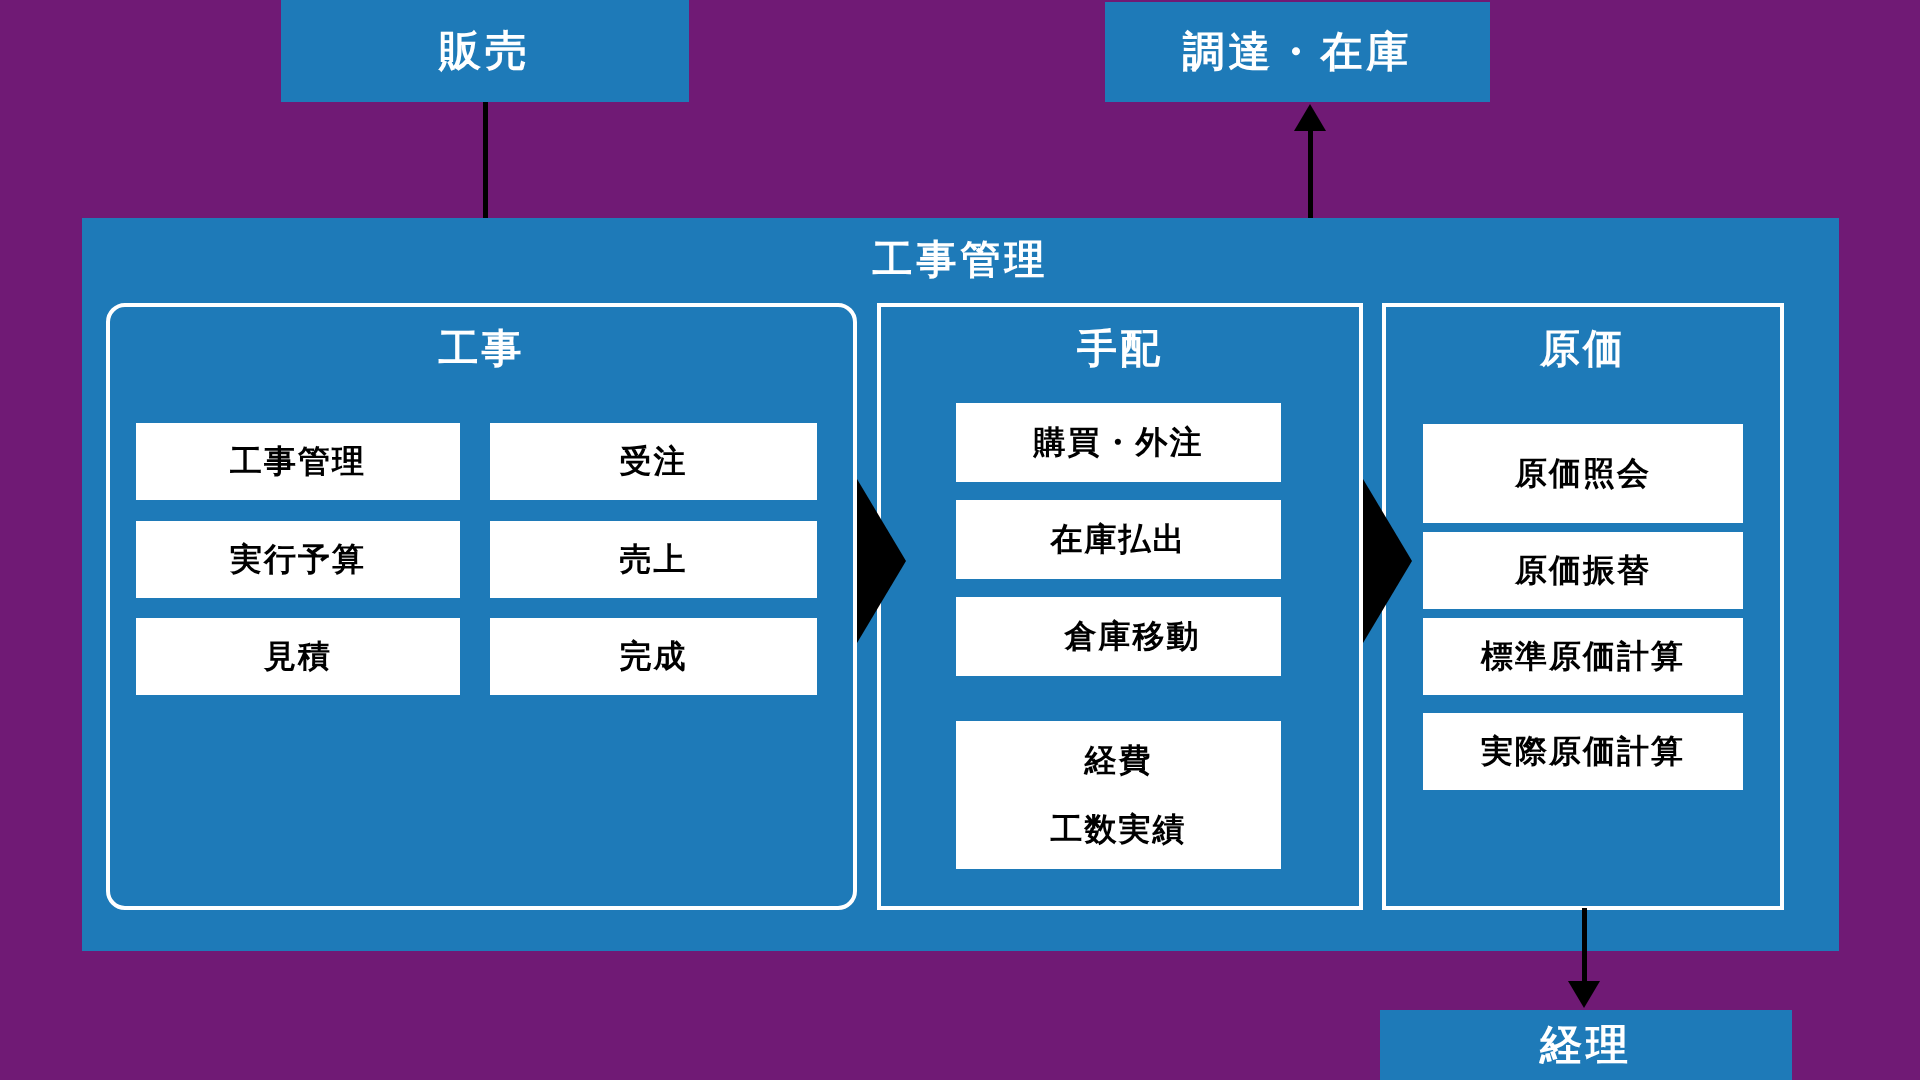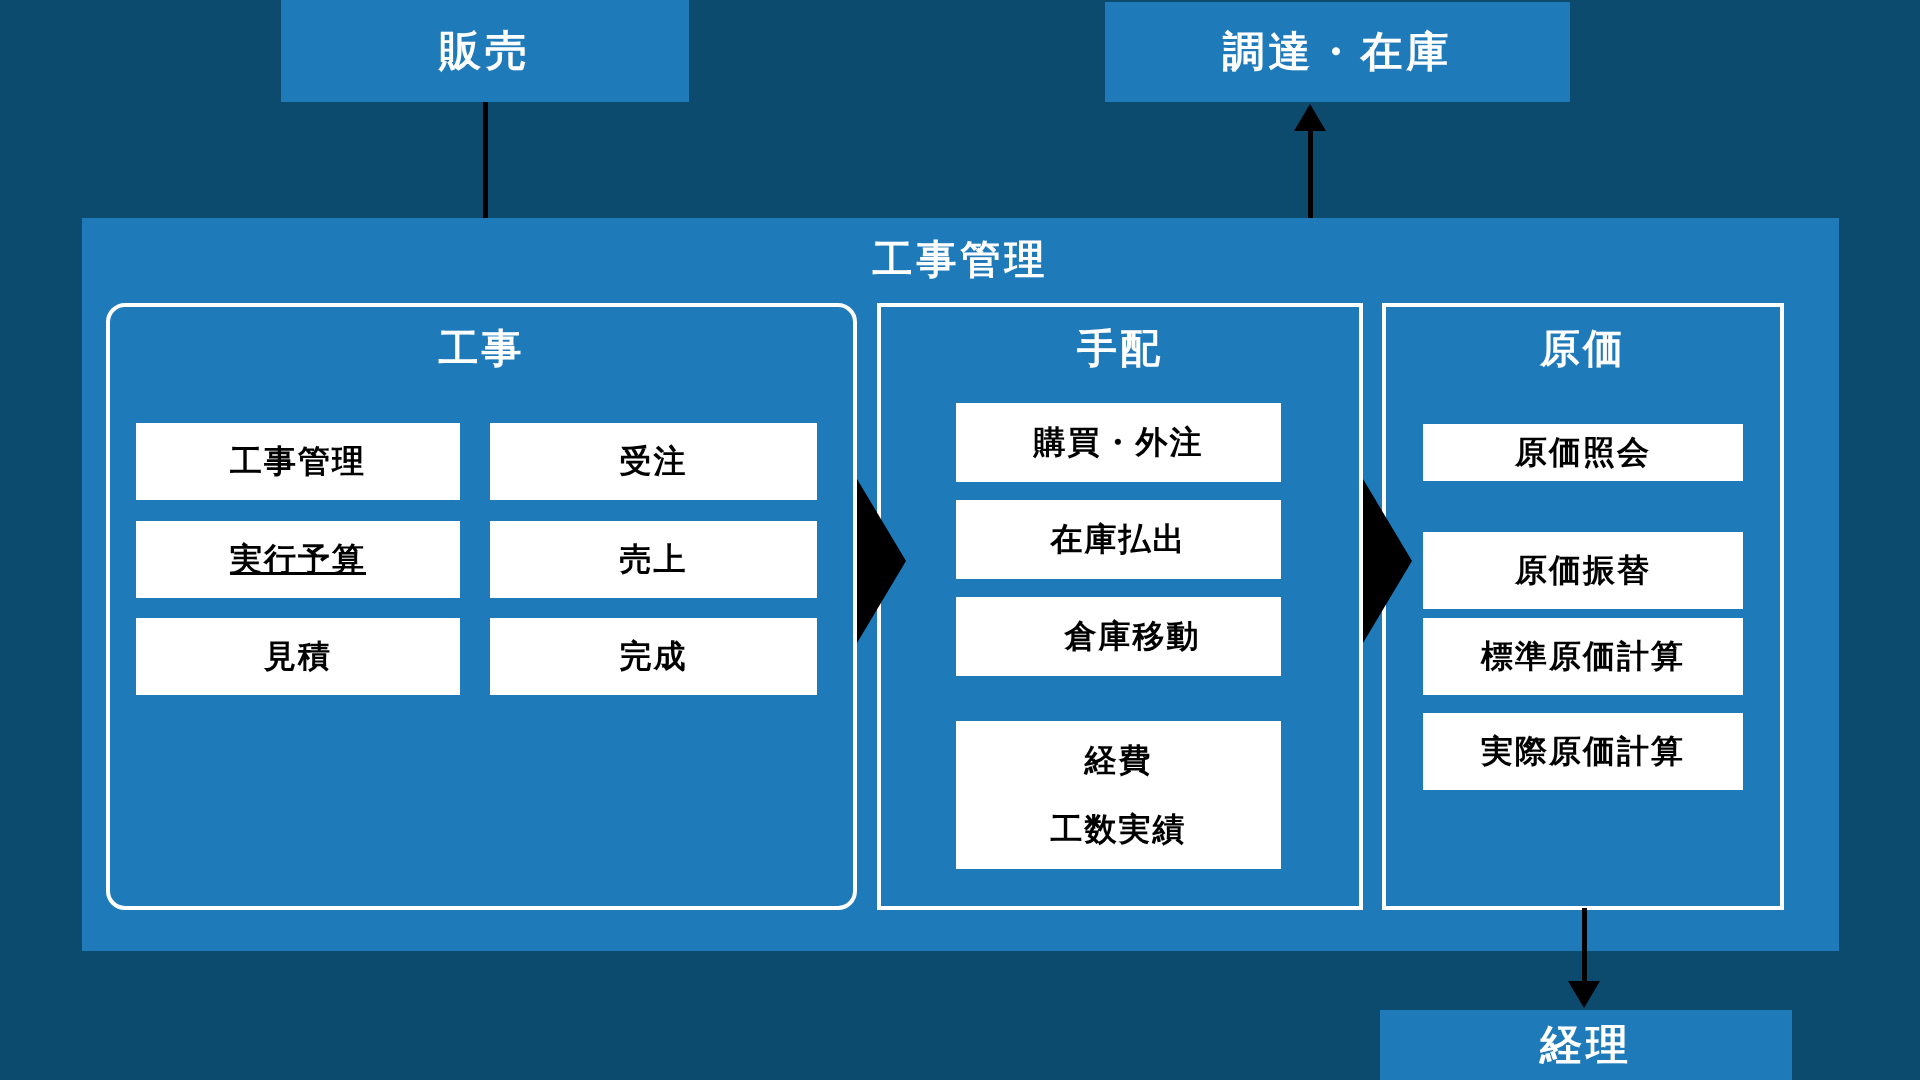--- a/index.html
+++ b/index.html
@@ -1,18 +1,18 @@
 <!DOCTYPE html>
 <html><head>
 <meta charset="utf-8">
 <style>
   html,body{margin:0;padding:0;background:#ffffff;}
   #canvas{
     position:relative;width:1920px;height:1080px;overflow:hidden;
-    background:#0c4a6e;
+    background:#701a75;
     font-family:"Liberation Sans","DejaVu Sans",sans-serif;
     font-weight:bold;
   }
   .abs{position:absolute;box-sizing:border-box;}
   .bluebox{
     background:var(--blue);color:#ffffff;
     display:flex;align-items:center;justify-content:center;
     font-size:42px;letter-spacing:4px;
   }
   .container-title{
@@ -50,21 +50,21 @@
 </style>
 </head>
 <body>
 
 <div id="canvas" style="--blue:#1E7AB8;">
 
   <div class="abs bluebox" style="left:281px;top:0;width:408px;height:102px;">
     <span>販売</span>
   </div>
 
-  <div class="abs bluebox" style="left:1105px;top:2px;width:465px;height:100px;">
+  <div class="abs bluebox" style="left:1105px;top:2px;width:385px;height:100px;">
     <span>調達・在庫</span>
   </div>
 
   <div class="abs vline" style="left:483px;top:102px;height:175px;"></div>
   <div class="abs arrowhead-down" style="left:469px;top:276px;"></div>
 
   <div class="abs arrowhead-up" style="left:1294px;top:104px;"></div>
   <div class="abs vline" style="left:1308px;top:130px;height:176px;"></div>
 
   <div class="abs" style="left:82px;top:218px;width:1757px;height:733px;background:var(--blue);">
@@ -73,21 +73,21 @@
 
   <div class="abs section" style="left:106px;top:303px;width:751px;height:607px;border-radius:19px;">
     <div class="section-title">工事</div>
   </div>
   <div class="abs item" style="left:136px;top:423px;width:324px;height:77px;">
     <span>工事管理</span>
   </div>
   <div class="abs item" style="left:490px;top:423px;width:327px;height:77px;">
     <span>受注</span>
   </div>
-  <div class="abs item" style="left:136px;top:521px;width:324px;height:77px;text-decoration:underline;">
+  <div class="abs item" style="left:136px;top:521px;width:324px;height:77px;">
     <span>実行予算</span>
   </div>
   <div class="abs item" style="left:490px;top:521px;width:327px;height:77px;">
     <span>売上</span>
   </div>
   <div class="abs item" style="left:136px;top:618px;width:324px;height:77px;">
     <span>見積</span>
   </div>
   <div class="abs item" style="left:490px;top:618px;width:327px;height:77px;font-family:Liberation Mono, monospace;">
     <span>完成</span>
@@ -108,21 +108,21 @@
   <div class="abs item" style="left:956px;top:693px;width:325px;height:79px;margin-top:28px;">
     <span>経費</span>
   </div>
   <div class="abs item" style="left:956px;top:790px;width:325px;height:79px;">
     <span>工数実績</span>
   </div>
 
   <div class="abs section" style="left:1382px;top:303px;width:402px;height:607px;">
     <div class="section-title">原価</div>
   </div>
-  <div class="abs item" style="left:1423px;top:424px;width:320px;height:57px;">
+  <div class="abs item" style="left:1423px;top:424px;width:320px;height:99px;">
     <span>原価照会</span>
   </div>
   <div class="abs item" style="left:1423px;top:523px;width:320px;height:77px;margin-top:9px;">
     <span>原価振替</span>
   </div>
   <div class="abs item" style="left:1423px;top:618px;width:320px;height:77px;">
     <span>標準原価計算</span>
   </div>
   <div class="abs item" style="left:1423px;top:713px;width:320px;height:77px;">
     <span>実際原価計算</span>

